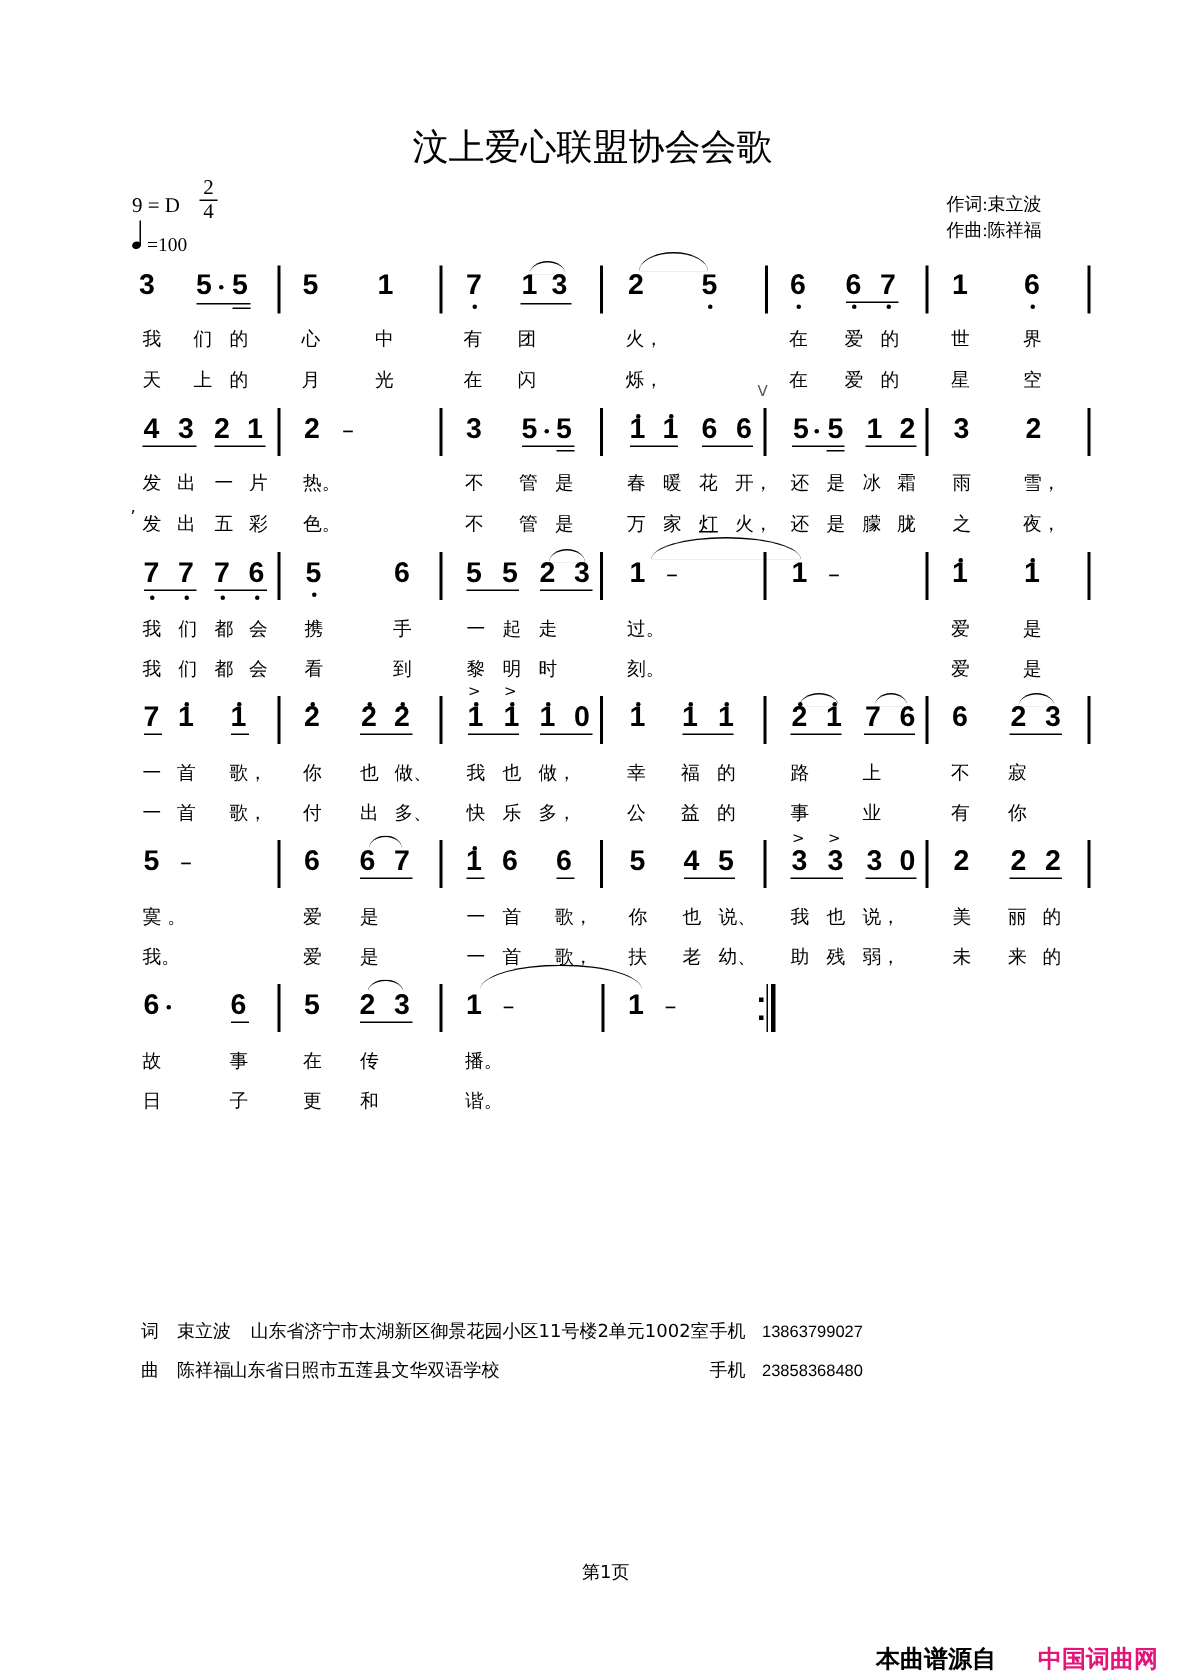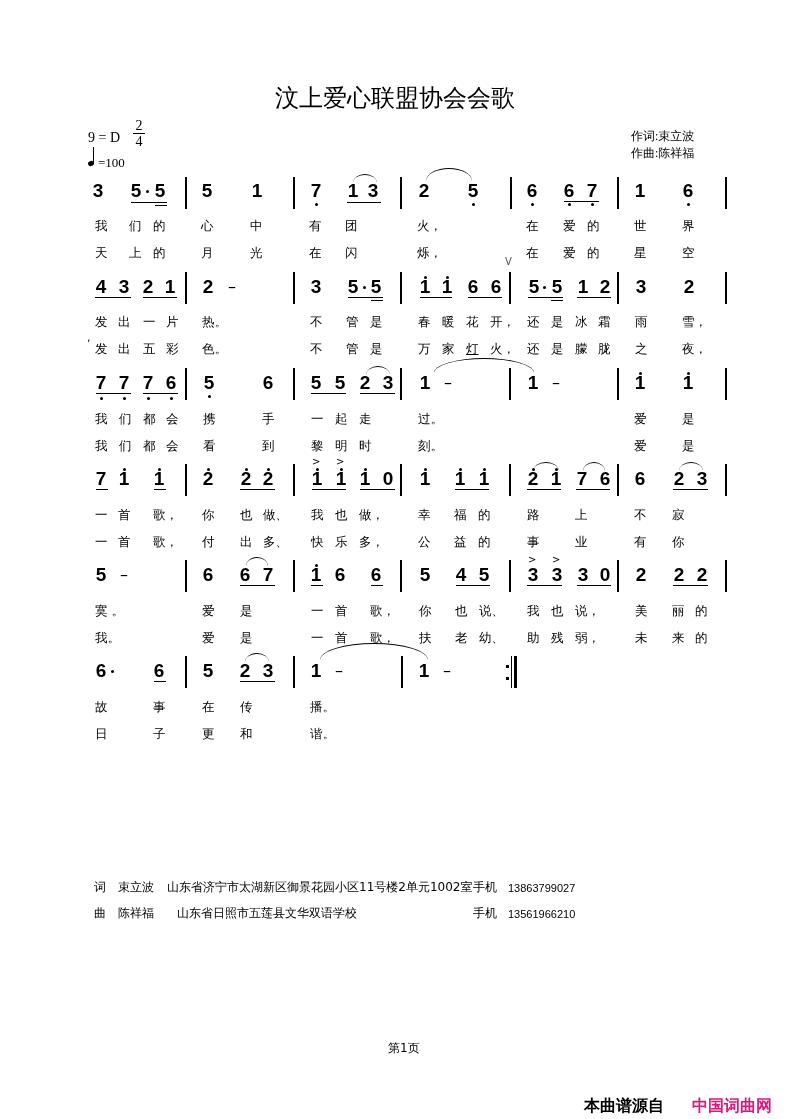--- a/index.html
+++ b/index.html
@@ -447,20 +447,20 @@
 
 <div>
   <div class="abs credit" style="left:94px;top:879px;">词</div>
   <div class="abs credit" style="left:118px;top:879px;">束立波</div>
   <div class="abs credit" style="left:167px;top:879px;">山东省济宁市太湖新区御景花园小区11号楼2单元1002室</div>
   <div class="abs credit" style="left:473px;top:879px;">手机</div>
   <div class="abs credit" style="left:508px;top:880px;font-size:11px;font-family:'Liberation Sans',sans-serif;">13863799027</div>
 
   <div class="abs credit" style="left:94px;top:905px;">曲</div>
   <div class="abs credit" style="left:118px;top:905px;">陈祥福</div>
-  <div class="abs credit" style="left:177px;top:905px;">山东省日照市五莲县文华双语学校</div>
+  <div class="abs credit" style="left:153px;top:905px;">山东省日照市五莲县文华双语学校</div>
   <div class="abs credit" style="left:473px;top:905px;">手机</div>
-  <div class="abs credit" style="left:508px;top:906px;font-size:11px;font-family:'Liberation Sans',sans-serif;">13561966210</div>
+  <div class="abs credit" style="left:508px;top:906px;font-size:11px;font-family:'Liberation Sans',sans-serif;">23858368480</div>
 </div>
 
 <div class="abs footer" style="left:388px;top:1040px;">第1页</div>
 <div class="abs brand" style="left:584px;top:1096px;">本曲谱源自</div>
 <div class="abs brand" style="left:692px;top:1096px;color:#e4147a;">中国词曲网</div>
 
 </body></html>

